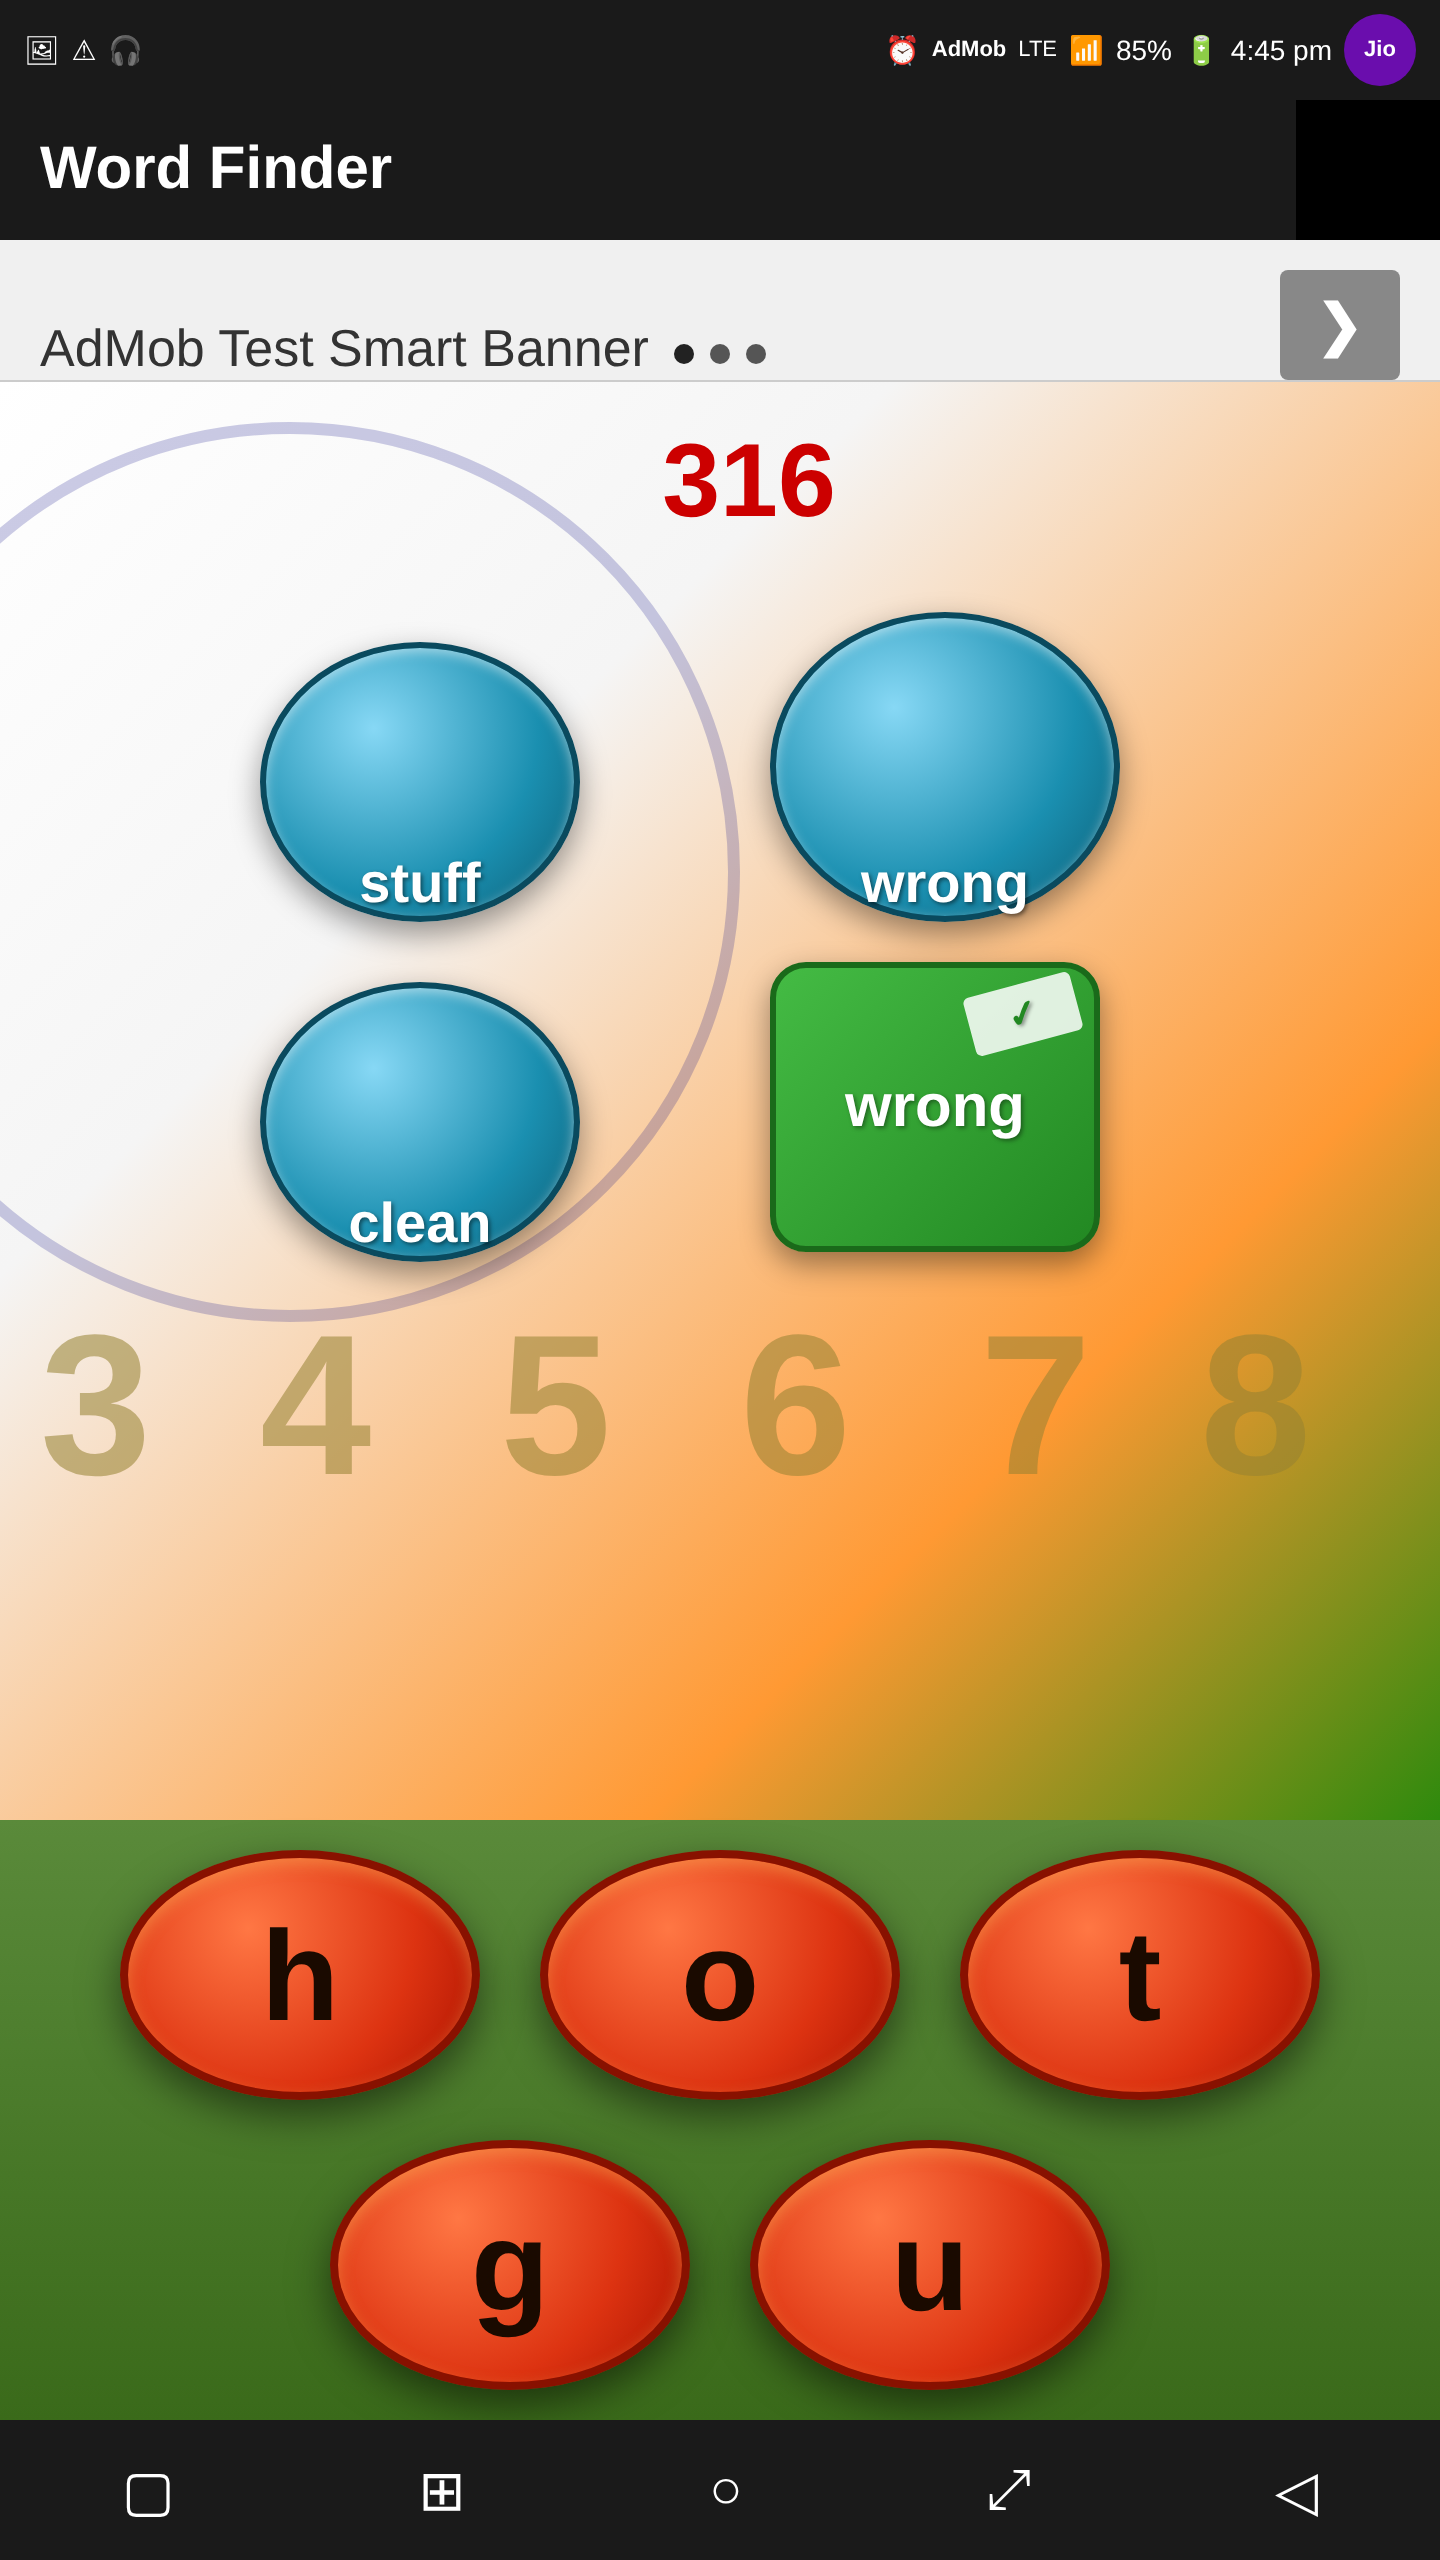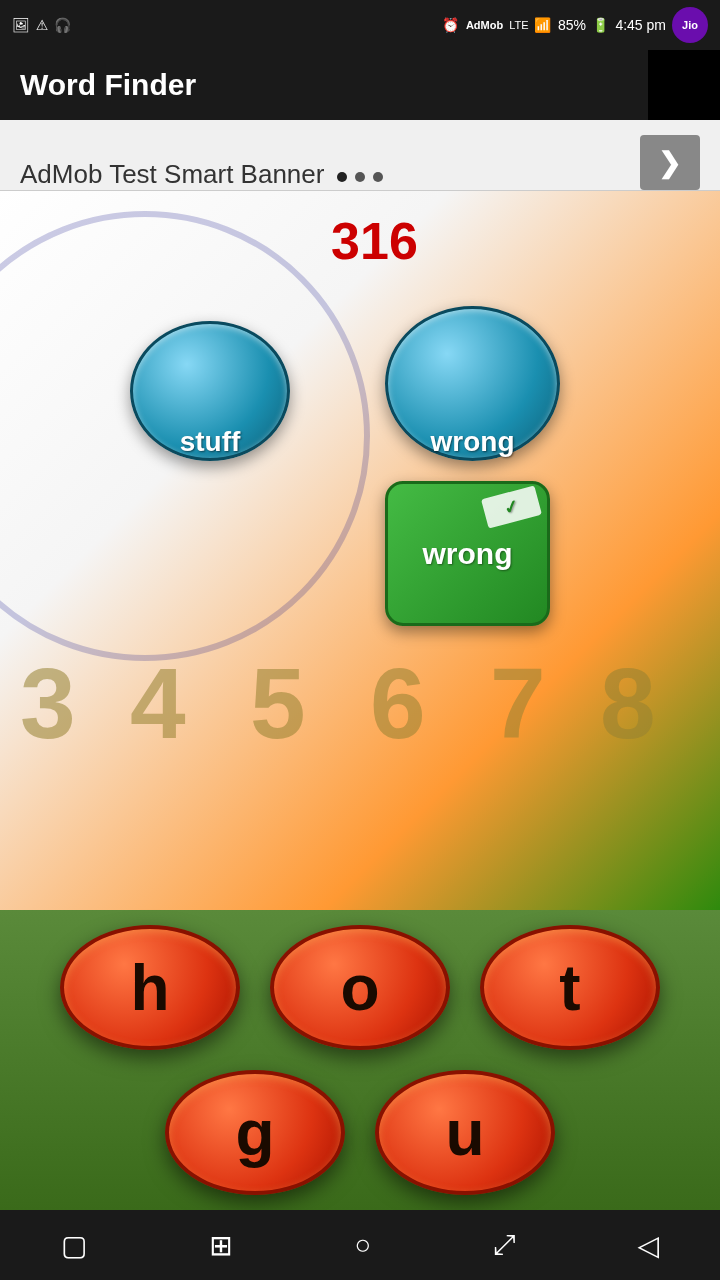--- a/index.html
+++ b/index.html
@@ -388,20 +388,23 @@
   <div id="score-display">
     <div id="score-number">316</div>
   </div>
 
   <div class="word-bubble" id="bubble-stuff">
     <span>stuff</span>
   </div>
   <div class="word-bubble" id="bubble-wrong">
     <span>wrong</span>
   </div>
+  <div class="word-bubble" id="bubble-clean">
+    <span>clean</span>
+  </div>
   <div id="bubble-ought">
     <span>wrong</span>
     <div id="ought-checkmark">✓</div>
   </div>
 
 </div>
 
 <div id="letter-area">
   <div class="letter-row">
     <button class="letter-btn">

